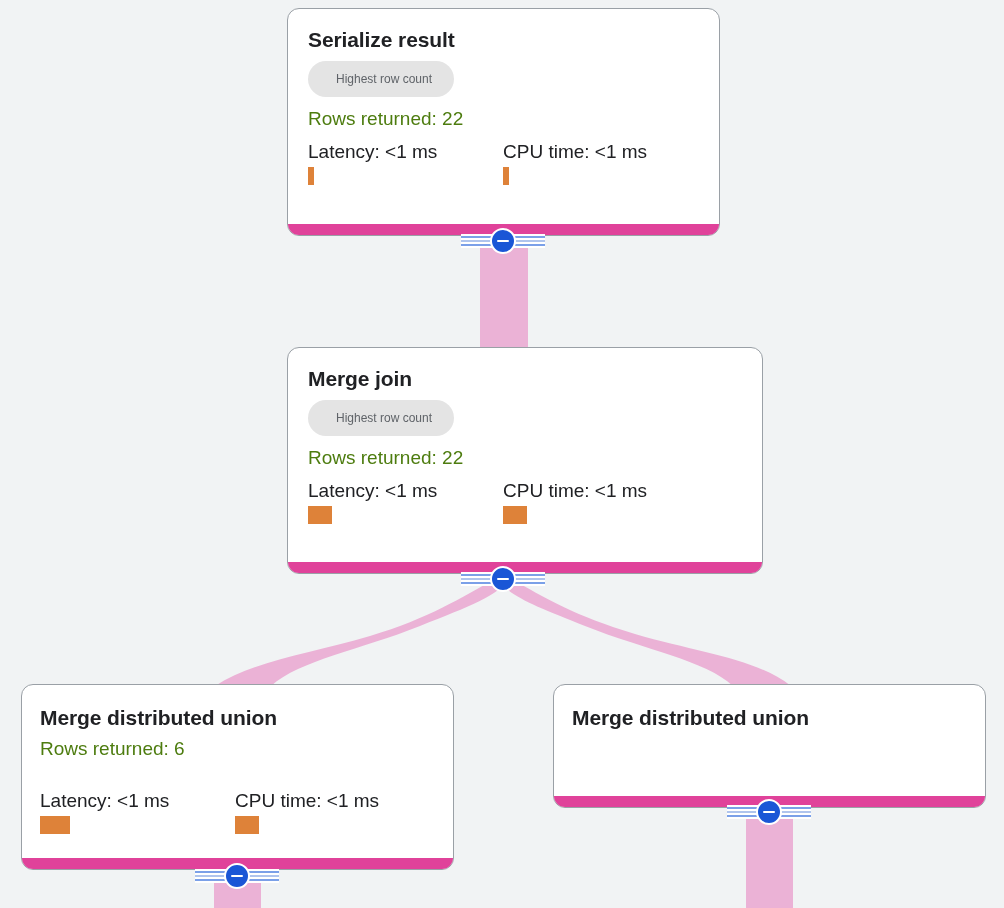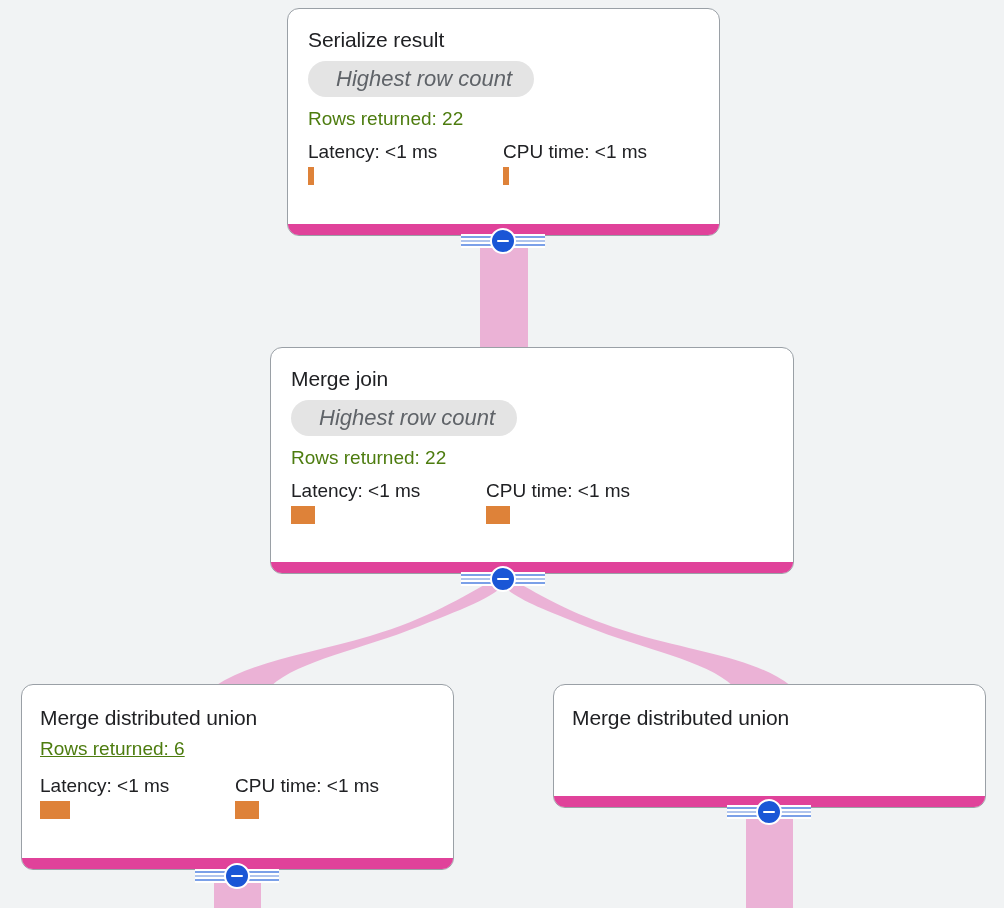--- a/index.html
+++ b/index.html
@@ -24,38 +24,37 @@
     border:1px solid #9AA0A6;
     border-radius:12px;
     overflow:hidden;
   }
   .node-body{
     padding:18px 20px 14px 20px;
     box-sizing:border-box;
   }
   .node-title{
     font-size:21px;
-    font-weight:normal;
+    font-weight:bold;
     color:#202124;
     line-height:26px;
     letter-spacing:-0.1px;
     margin:0 0 4px 0;
     white-space:nowrap;
   }
   .chip{
     display:inline-block;
     background:#E4E4E4;
     color:#5F6368;
-    font-size:22px;
+    font-size:12px;
     line-height:22px;
     border-radius:18px;
     padding:7px 22px 7px 28px;
     margin:4px 0 6px 0;
     white-space:nowrap;
-    font-style:italic;
   }
   .rows{
     font-size:19px;
     color:#4d7c0f;
     line-height:28px;
     margin:2px 0 8px 0;
     white-space:nowrap;
   }
   .metrics{
     display:flex;
@@ -170,21 +169,21 @@
         </div>
         <div class="metric">
           <span class="metric-label">CPU time: &lt;1 ms</span>
           <span class="metric-bar" style="width:6px;height:18px;"></span>
         </div>
       </div>
     </div>
     <div class="node-footer"></div>
   </div>
 
-  <div class="node" style="left:270px;top:347px;width:524px;height:227px;">
+  <div class="node" style="left:287px;top:347px;width:476px;height:227px;">
     <div class="node-body">
       <div class="node-title">Merge join</div>
       <div class="chip">Highest row count</div>
       <div class="rows">Rows returned: 22</div>
       <div class="metrics">
         <div class="metric" style="width:195px;">
           <span class="metric-label">Latency: &lt;1 ms</span>
           <span class="metric-bar" style="width:24px;height:18px;"></span>
         </div>
         <div class="metric">
@@ -192,21 +191,21 @@
           <span class="metric-bar" style="width:24px;height:18px;"></span>
         </div>
       </div>
     </div>
     <div class="node-footer"></div>
   </div>
 
   <div class="node" style="left:21px;top:684px;width:433px;height:186px;">
     <div class="node-body" style="padding:20px 18px 14px 18px;">
       <div class="node-title">Merge distributed union</div>
-      <div class="rows" style="margin:0 0 12px 0;text-decoration:underline;">Rows returned: 6</div>
+      <div class="rows" style="margin:0 0 27px 0;">Rows returned: 6</div>
       <div class="metrics">
         <div class="metric" style="width:195px;">
           <span class="metric-label">Latency: &lt;1 ms</span>
           <span class="metric-bar" style="width:30px;height:18px;"></span>
         </div>
         <div class="metric">
           <span class="metric-label">CPU time: &lt;1 ms</span>
           <span class="metric-bar" style="width:24px;height:18px;"></span>
         </div>
       </div>

